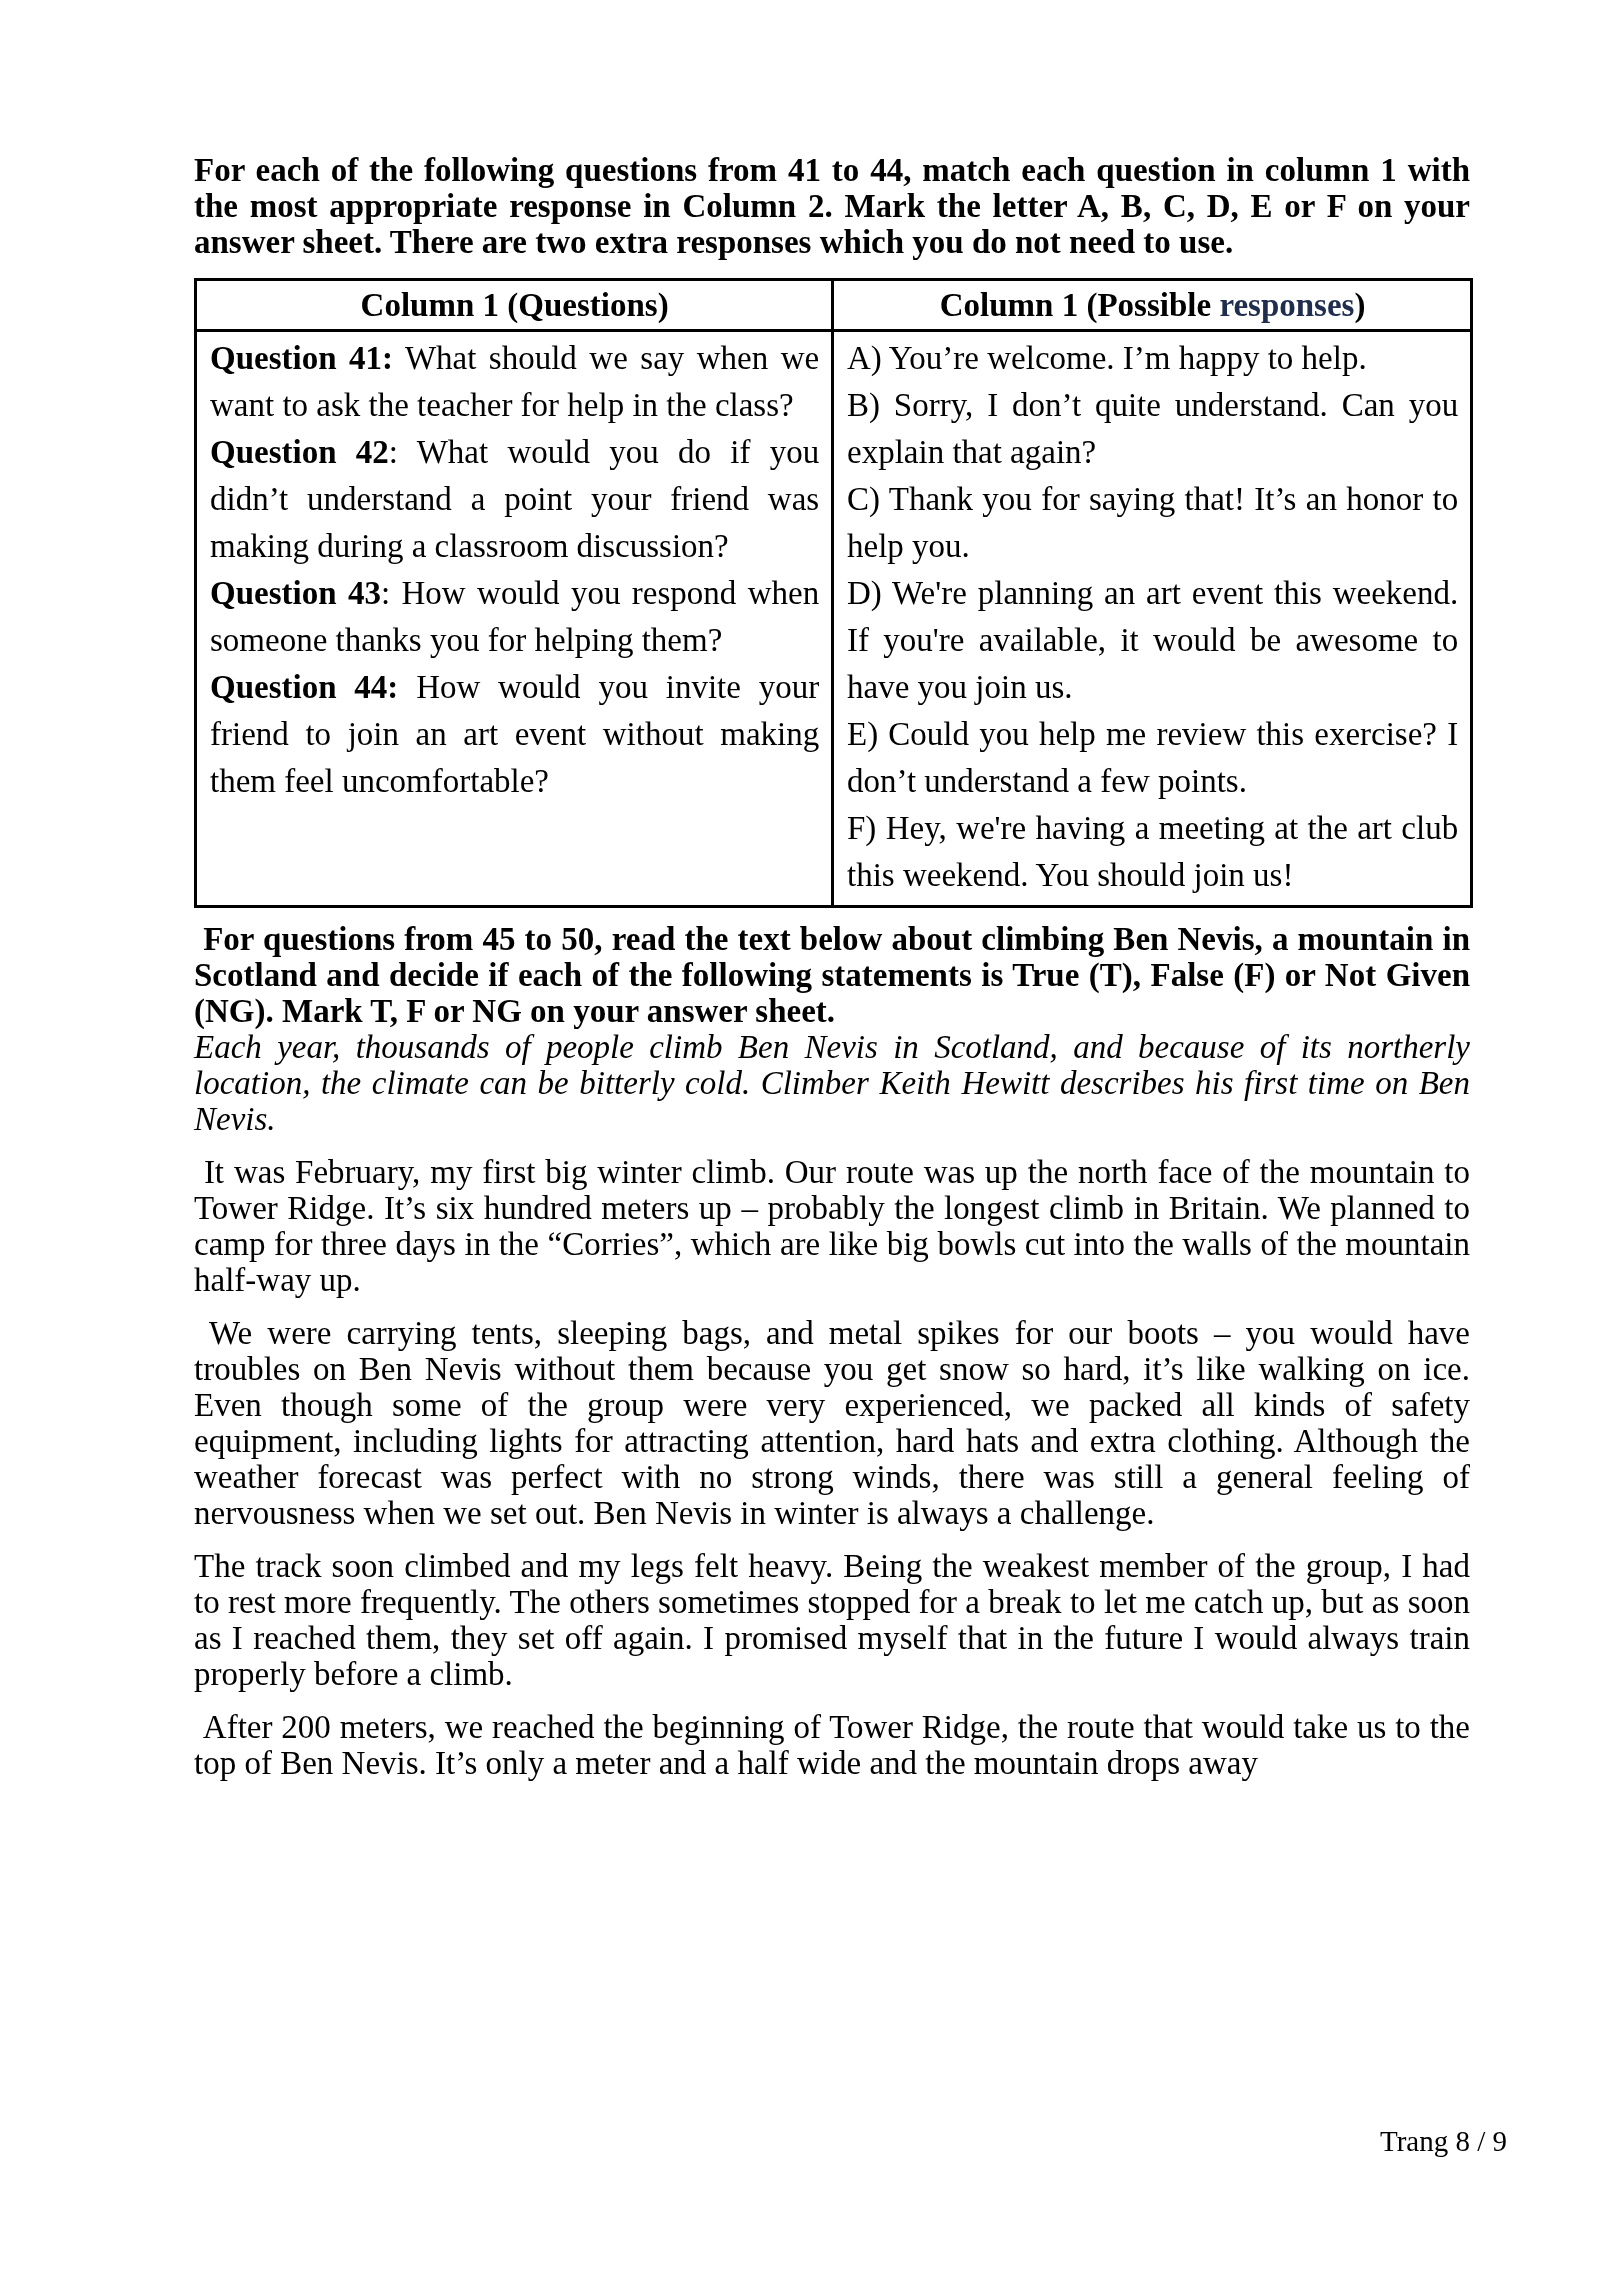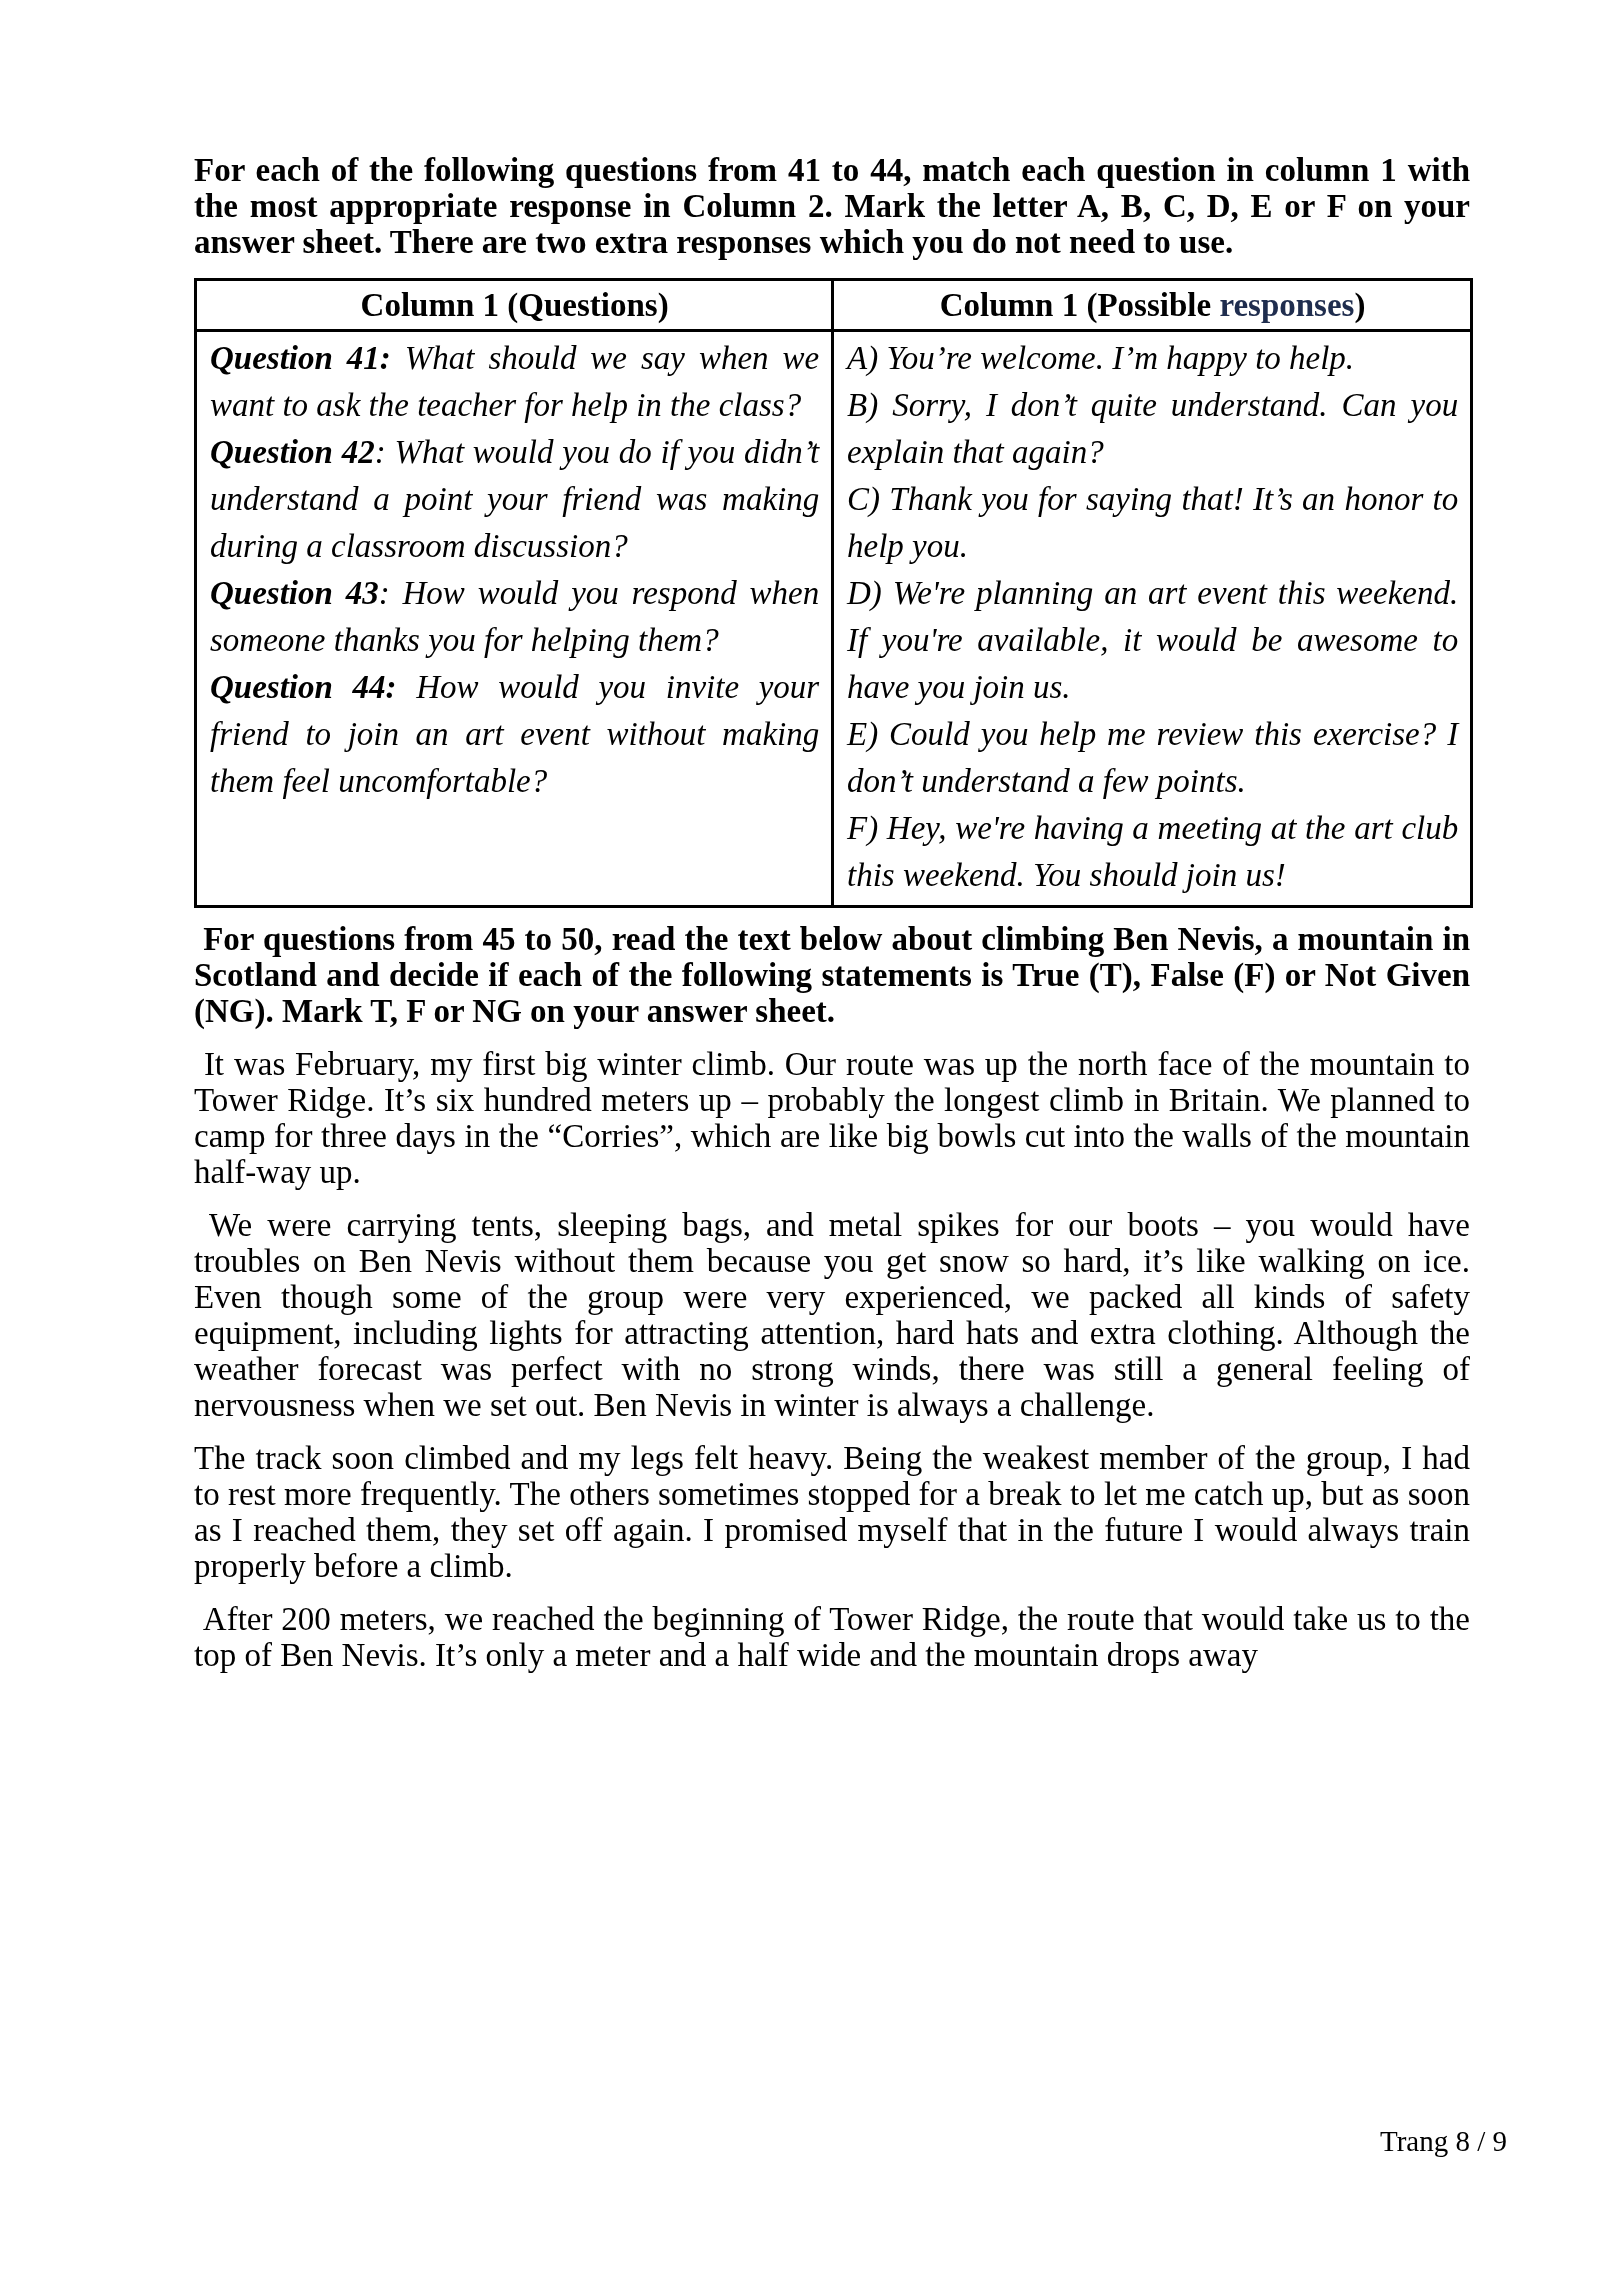--- a/index.html
+++ b/index.html
@@ -45,21 +45,20 @@
     font-weight: bold;
     text-align: center;
     padding-top: 0.7px;
     padding-bottom: 0;
     height: 46px;
   }
   table.match td {
     text-align: justify;
     padding-top: 2.6px;
     padding-bottom: 6px;
-    font-style: italic;
   }
   .accent { color: #1f2d4e; }
   .cell-line { display: block; }
   .qlabel { font-weight: bold; }
 
   .section2 { margin-top: 13px; }
   .story p { margin: 0; }
   .story .gap { margin-top: 17px; }
 
   .footer {
@@ -104,20 +103,21 @@
           <div class="cell-line">D) We're planning an art event this weekend. If you're available, it would be awesome to have you join us.</div>
           <div class="cell-line">E) Could you help me review this exercise? I don’t understand a few points.</div>
           <div class="cell-line">F) Hey, we're having a meeting at the art club this weekend. You should join us!</div>
         </td>
       </tr>
     </tbody>
   </table>
 
   <div class="section2">
     <p class="para bold indent-space-wrap" style="white-space: pre-wrap;"> For questions from 45 to 50, read the text below about climbing Ben Nevis, a mountain in Scotland and decide if each of the following statements is True (T), False (F) or Not Given (NG). Mark T, F or NG on your answer sheet.</p>
+    <p class="para italic">Each year, thousands of people climb Ben Nevis in Scotland, and because of its northerly location, the climate can be bitterly cold. Climber Keith Hewitt describes his first time on Ben Nevis.</p>
     <div class="story">
       <p class="para gap" style="white-space: pre-wrap;"> It was February, my first big winter climb. Our route was up the north face of the mountain to Tower Ridge. It’s six hundred meters up – probably the longest climb in Britain. We planned to camp for three days in the “Corries”, which are like big bowls cut into the walls of the mountain half-way up.</p>
       <p class="para gap" style="white-space: pre-wrap;"> We were carrying tents, sleeping bags, and metal spikes for our boots – you would have troubles on Ben Nevis without them because you get snow so hard, it’s like walking on ice. Even though some of the group were very experienced, we packed all kinds of safety equipment, including lights for attracting attention, hard hats and extra clothing. Although the weather forecast was perfect with no strong winds, there was still a general feeling of nervousness when we set out. Ben Nevis in winter is always a challenge.</p>
       <p class="para gap" style="white-space: pre-wrap;">The track soon climbed and my legs felt heavy. Being the weakest member of the group, I had to rest more frequently. The others sometimes stopped for a break to let me catch up, but as soon as I reached them, they set off again. I promised myself that in the future I would always train properly before a climb.</p>
       <p class="para gap" style="white-space: pre-wrap;"> After 200 meters, we reached the beginning of Tower Ridge, the route that would take us to the top of Ben Nevis. It’s only a meter and a half wide and the mountain drops away</p>
     </div>
   </div>
 </div>
 
 <div class="footer">Trang 8 / 9</div>

